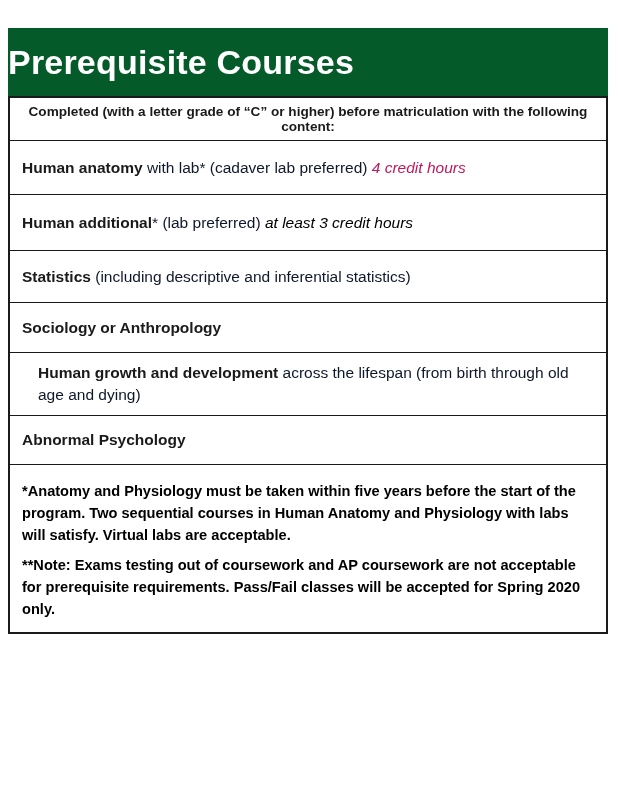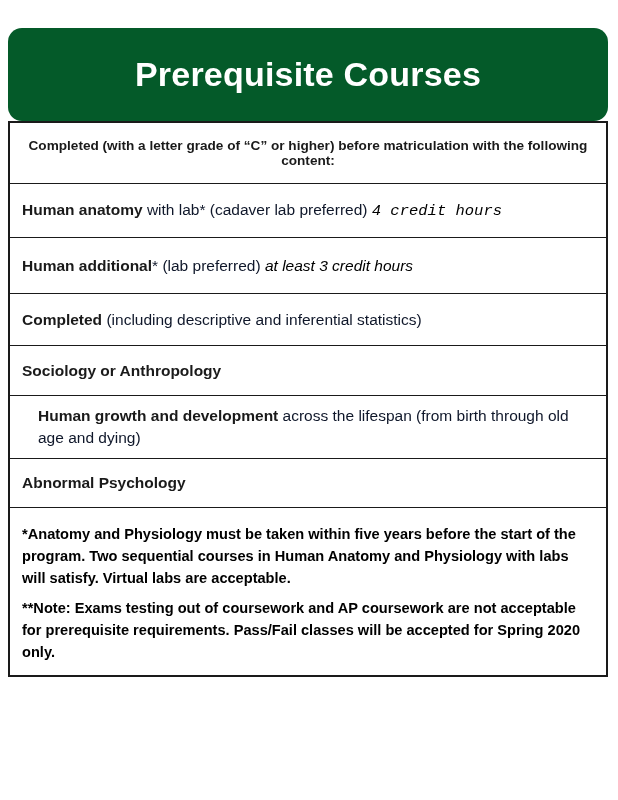--- a/index.html
+++ b/index.html
@@ -12,37 +12,36 @@
     position: relative;
     overflow: hidden;
   }
   .flyer {
     position: absolute;
     left: 8px;
     top: 28px;
     width: 600px;
   }
   .flyer-header {
-    height: 93px;
+    height: 68px;
     display: flex;
     align-items: center;
-    justify-content: center;
-    border-radius: 14px;
+    justify-content: flex-start;
   }
   .flyer-header h1 {
     font-size: 34px;
     font-weight: 700;
     letter-spacing: 0.2px;
   }
   .courses-table {
     border: 2.5px solid #1a1a1a;
     background: #ffffff;
   }
   .intro-row {
-    height: 61px;
+    height: 43px;
     display: flex;
     align-items: center;
     justify-content: center;
     border-bottom: 1.5px solid #1a1a1a;
     font-weight: 700;
     font-size: 13.6px;
     text-align: center;
     padding: 0 8px;
     color: #1a1a1a;
   }
@@ -79,27 +78,27 @@
 <div class="flyer">
   <div class="flyer-header" id="flyer-header" style="background: rgb(4, 90, 41); color: rgb(255, 255, 255);">
     <h1>Prerequisite Courses</h1>
   </div>
   <div class="courses-table">
     <div class="intro-row">
       <span>Completed (with a letter grade of “C” or higher) before matriculation with the following content:</span>
     </div>
     <div id="rows">
         <div class="row">
-          <div><span class="seg-bold">Human anatomy</span><span class="seg-normal"> with lab* (cadaver lab preferred) </span><span class="seg-credit" style="color: #000000; font-family: Liberation Mono, monospace;">4 credit hours</span></div>
+          <div><span class="seg-bold">Human anatomy</span><span class="seg-normal"> with lab* (cadaver lab preferred) </span><span class="seg-credit" style="color: #be185d;">4 credit hours</span></div>
         </div>
         <div class="row">
           <div><span class="seg-bold">Human additional</span><span class="seg-normal">* (lab preferred) </span><span class="seg-credit" style="color: #000000;">at least 3 credit hours</span></div>
         </div>
         <div class="row">
-          <div><span class="seg-bold">Completed</span><span class="seg-normal"> (including descriptive and inferential statistics)</span></div>
+          <div><span class="seg-bold">Statistics</span><span class="seg-normal"> (including descriptive and inferential statistics)</span></div>
         </div>
         <div class="row">
           <div><span class="seg-bold">Sociology or Anthropology</span></div>
         </div>
         <div class="row">
           <div><span class="seg-bold">Human growth and development</span><span class="seg-normal"> across the lifespan (from birth through old age and dying)</span></div>
         </div>
         <div class="row">
           <div><span class="seg-bold">Abnormal Psychology</span></div>
         </div>

